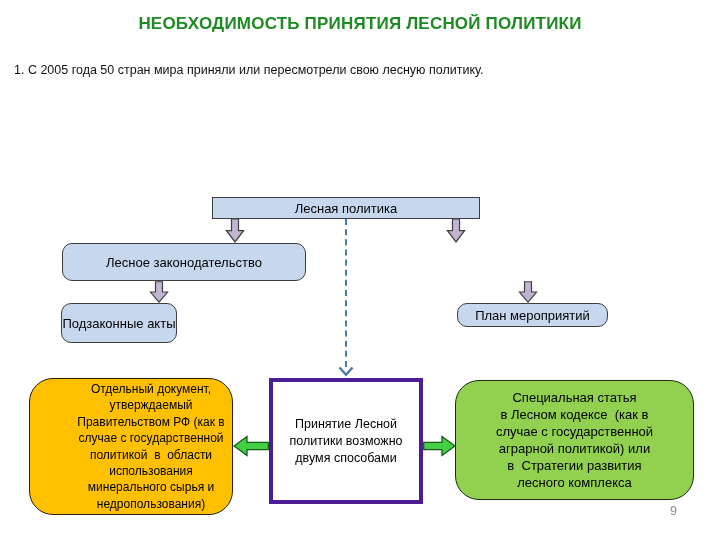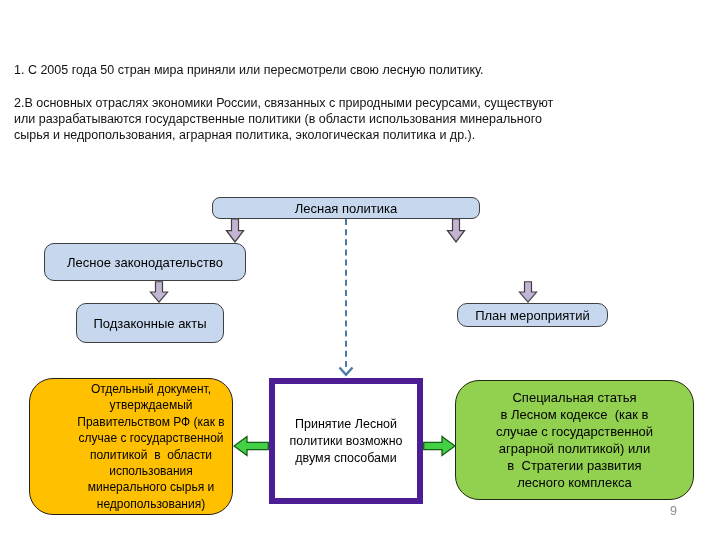--- a/index.html
+++ b/index.html
@@ -17,31 +17,31 @@
   }
   .p1{top:46px;}
   .p2{top:79px;}
   .p3{top:147px;}
   .box{
     position:absolute;box-sizing:border-box;display:flex;align-items:center;justify-content:center;
     text-align:center;background:#c7d8ee;border:1.5px solid #3f3f3f;font-size:13px;color:#000;
     white-space:pre-wrap;
   }
   .rounded{border-radius:10px;}
-  .root-box{left:212px;top:197px;width:268px;height:22px;border-radius:8px;}
-  .left1-box{left:44px;top:243px;width:202px;height:38px;}
+  .root-box{left:212px;top:197px;width:268px;height:22px;border-radius:0;}
+  .left1-box{left:62px;top:243px;width:244px;height:38px;}
   .right1-box{left:420px;top:243px;width:208px;height:38px;}
-  .left2-box{left:76px;top:303px;width:148px;height:40px;}
+  .left2-box{left:61px;top:303px;width:116px;height:40px;}
   .right2-box{left:457px;top:303px;width:151px;height:24px;}
   .yellow-box{
     left:29px;top:378px;width:204px;height:137px;background:#ffc000;border:1.5px solid #262014;
     border-radius:24px;font-size:12px;line-height:16.4px;padding-left:40px;
   }
   .white-box{
-    left:269px;top:378px;width:154px;height:126px;background:#ffffff;border:6px solid #4c1d95;
+    left:269px;top:378px;width:154px;height:126px;background:#ffffff;border:4px solid #4c1d95;
     font-size:12.5px;line-height:17px;border-radius:0;
   }
   .green-box{
     left:455px;top:380px;width:239px;height:120px;background:#92d050;border:1.5px solid #1d2b12;
     border-radius:24px;font-size:13px;line-height:17px;
   }
   .svg-arrow{position:absolute;display:block;}
   .dashed-line{
     position:absolute;left:345px;top:219px;height:148px;width:0;
     border-left:2px dashed #4a7ba6;
@@ -49,25 +49,23 @@
   .dash-head{position:absolute;left:338px;top:366px;}
   .page-num{
     position:absolute;left:670px;top:504px;font-size:12.5px;color:#8c8c8c;
   }
 </style>
 </head>
 <body>
 
 <div id="slide">
 
+  <div class="title">НЕОБХОДИМОСТЬ ПРИНЯТИЯ ЛЕСНОЙ ПОЛИТИКИ</div>
 
   <div class="para p1">1. С 2005 года 50 стран мира приняли или пересмотрели свою лесную политику.</div>
-  <div class="para p2">2.В основных отраслях экономики России, связанных с природными ресурсами, существуют
-или разрабатываются государственные политики (в области использования минерального
-сырья и недропользования, аграрная политика, экологическая политика и др.).</div>
 
   <div class="box root-box">Лесная политика</div>
 
   <svg class="svg-arrow" style="left:225px;top:218px" width="20" height="25" viewBox="0 0 20 24" preserveAspectRatio="none">
     <polygon points="6.5,0.8 13.5,0.8 13.5,12 18.6,12 10,23 1.4,12 6.5,12" fill="#c4b4d4" stroke="#3f3f3f" stroke-width="1.2"></polygon>
   </svg>
   <svg class="svg-arrow" style="left:446px;top:218px" width="20" height="25" viewBox="0 0 20 24" preserveAspectRatio="none">
     <polygon points="6.5,0.8 13.5,0.8 13.5,12 18.6,12 10,23 1.4,12 6.5,12" fill="#c4b4d4" stroke="#3f3f3f" stroke-width="1.2"></polygon>
   </svg>
 

